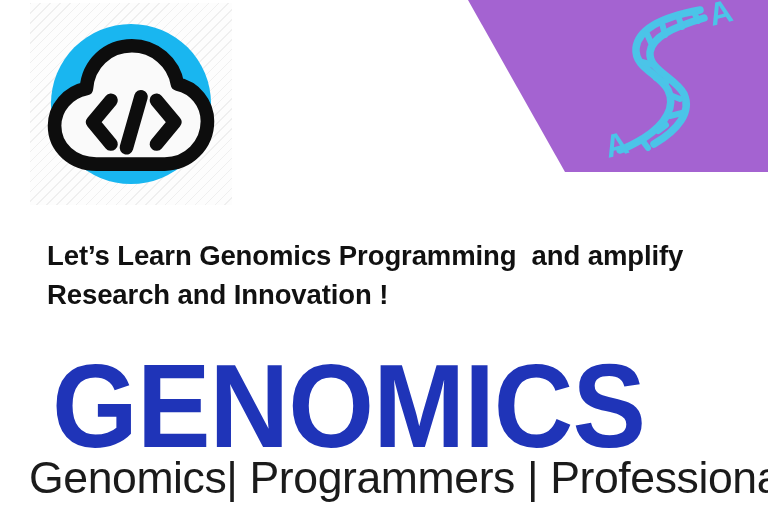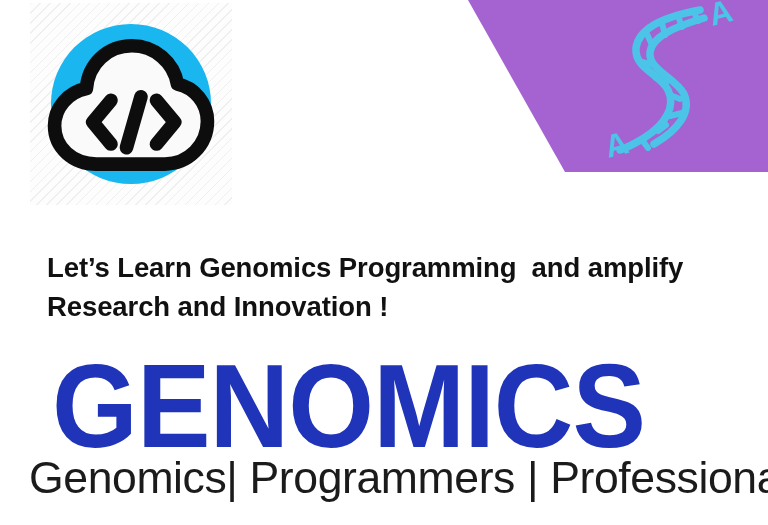--- a/index.html
+++ b/index.html
@@ -64,21 +64,21 @@
     top: 50%;
     left: 50%;
     transform: translate(-50%, -50%);
     width: 182px;
     height: 182px;
   }
 
   
   .headline {
     position: absolute;
-    top: 248px;
+    top: 236px;
     left: 47px;
     width: 700px;
     margin: 0;
     font-family: "Liberation Sans Narrow", "Liberation Sans", sans-serif;
     font-size: 27.5px;
     font-weight: 700;
     line-height: 1.42;
     letter-spacing: -0.1px;
     color: #111111;
     white-space: pre-wrap;

